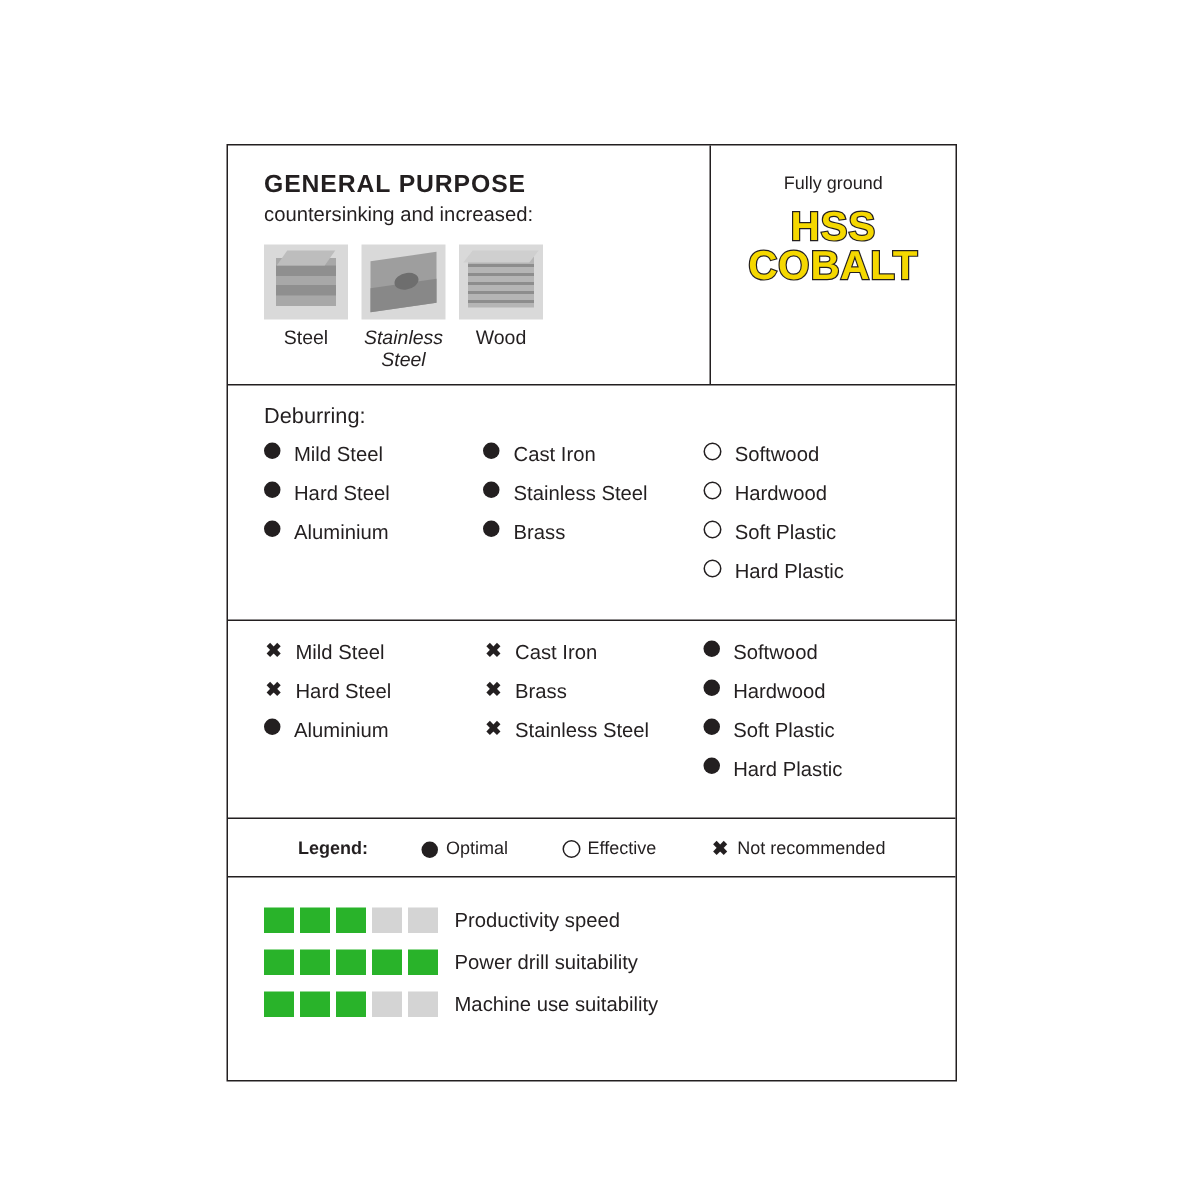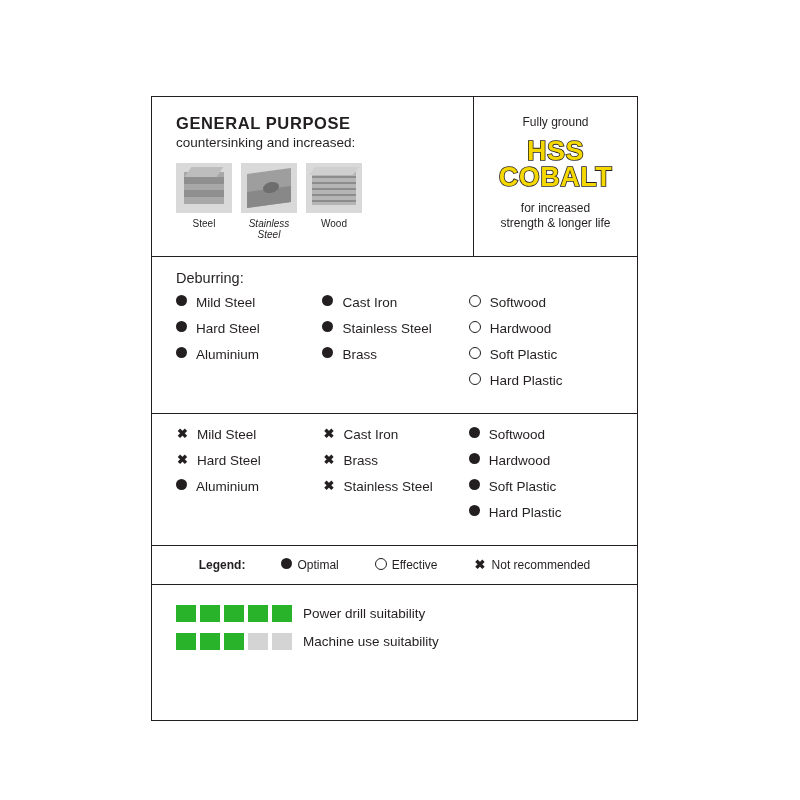--- a/index.html
+++ b/index.html
@@ -63,21 +63,21 @@
     text-align: center;
   }
   .mat-swatch {
     width: 56px;
     height: 50px;
     position: relative;
     overflow: hidden;
     background: #d9d9d9;
   }
   .mat-label {
-    font-size: 10px;
+    font-size: 13px;
     color: #231f20;
     margin-top: 5px;
     line-height: 1.15;
   }
 
   
   .steel-block { position:absolute; left:8px; top:9px; width:40px; height:32px; background:#a8a8a8; }
   .steel-block:before {
     content:""; position:absolute; left:0; top:5px; width:40px; height:7px; background:#8f8f8f;
     box-shadow: 0 13px 0 0 #8f8f8f;
@@ -174,21 +174,21 @@
     border-bottom: 1px solid #231f20;
     height: 38px;
     display: flex;
     align-items: center;
     justify-content: center;
     gap: 18px;
     font-size: 12px;
     color: #231f20;
   }
   .legend b { font-weight: bold; }
-  .legend .li { display: inline-flex; align-items: flex-start; gap: 5px; margin-left: 18px;}
+  .legend .li { display: inline-flex; align-items: flex-end; gap: 5px; margin-left: 18px;}
 
   
   .ratings { padding: 14px 0 0 24px; }
   .rating-row {
     display: flex;
     align-items: center;
     height: 28px;
   }
   .blocks { display: flex; gap: 4px; margin-right: 11px; }
   .blk { width: 20px; height: 17px; background: #d4d4d4; }
@@ -236,24 +236,20 @@
             <div class="mat-label">Wood</div>
           </div>
         </div>
       </div>
 
       <div class="band-top-right">
         <div class="fully-ground">Fully ground</div>
         <div class="hss">
           <span>HSS</span>
           <span>COBALT</span>
-        </div>
-        <div class="cobalt-note">
-          <div>for increased</div>
-          <div>strength &amp; longer life</div>
         </div>
       </div>
     </div>
 
     <div class="section">
       <div class="section-title">Deburring:</div>
       <div class="cols">
         <div class="col">
           <div class="item">
               <span class="dot-full"></span>
@@ -369,30 +365,40 @@
         <span>Not recommended</span>
       </span>
     </div>
 
     <div class="ratings">
       <div class="rating-row">
         <div class="blocks">
           <div class="blk on"></div>
             <div class="blk on"></div>
             <div class="blk on"></div>
-            <div class="blk on"></div>
-            <div class="blk on"></div>
-        </div>
-        <div class="rating-label">Power drill suitability</div>
+            <div class="blk"></div>
+            <div class="blk"></div>
+        </div>
+        <div class="rating-label">Productivity speed</div>
       </div>
       <div class="rating-row">
         <div class="blocks">
           <div class="blk on"></div>
             <div class="blk on"></div>
             <div class="blk on"></div>
+            <div class="blk on"></div>
+            <div class="blk on"></div>
+        </div>
+        <div class="rating-label">Power drill suitability</div>
+      </div>
+      <div class="rating-row">
+        <div class="blocks">
+          <div class="blk on"></div>
+            <div class="blk on"></div>
+            <div class="blk on"></div>
             <div class="blk"></div>
             <div class="blk"></div>
         </div>
         <div class="rating-label">Machine use suitability</div>
       </div>
     </div>
 
   </div>
 </div>
 

